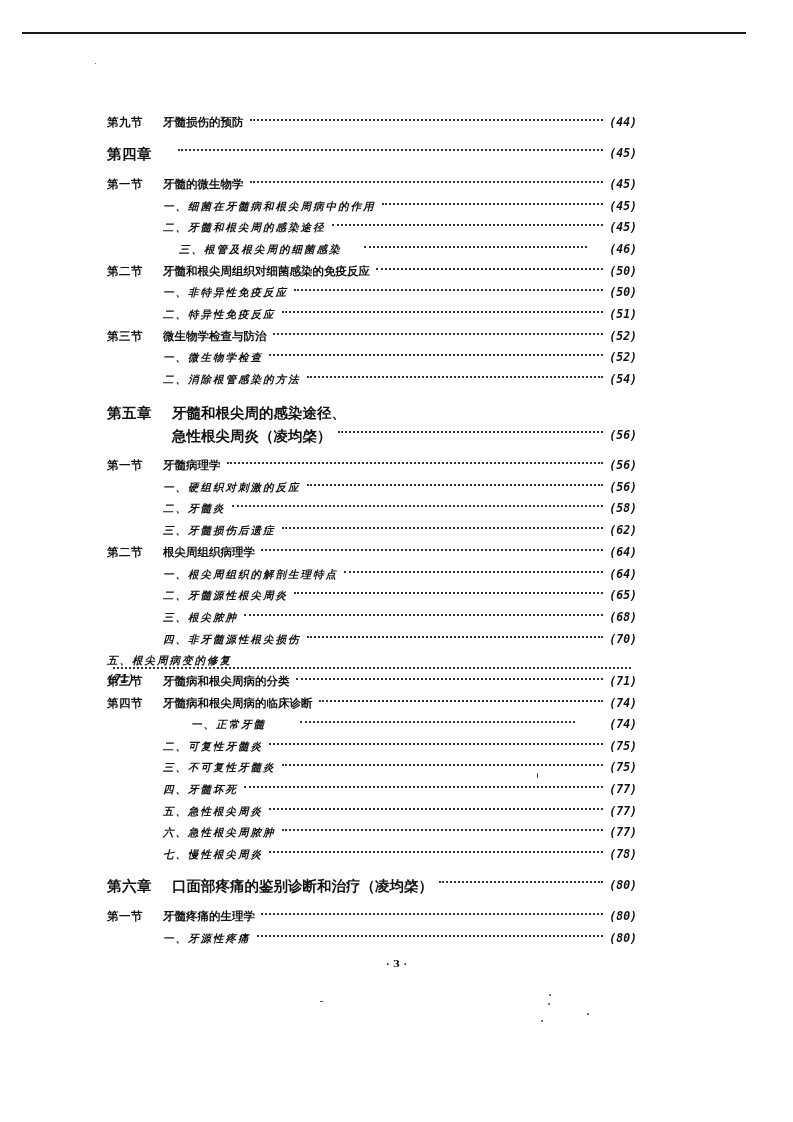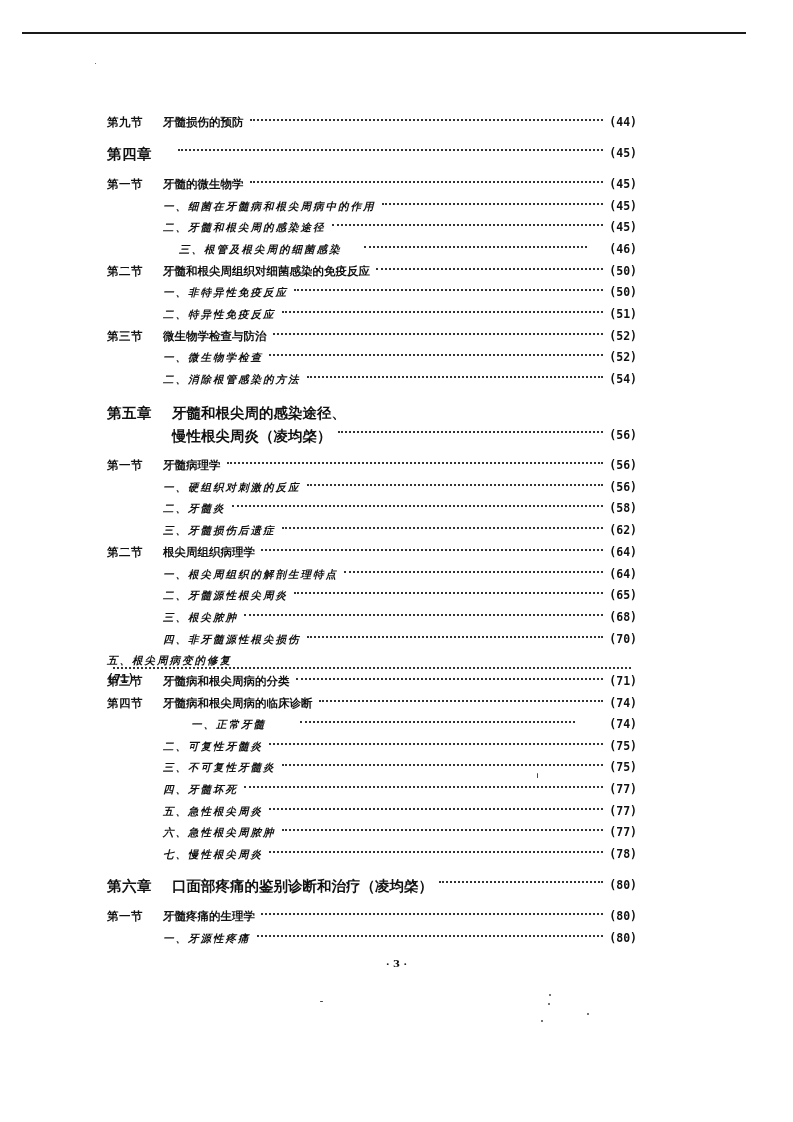--- a/index.html
+++ b/index.html
@@ -69,20 +69,21 @@
       overflow: hidden;
       margin: 0 6px 3px 6px;
       height: 4px;
       border-bottom: 2px dotted #333;
     }
     .row .page {
       flex: none;
       font-weight: bold;
       font-size: 11.5px;
       font-family: "DejaVu Sans Mono", "Liberation Mono", monospace;
+      font-style: italic;
     }
     .row .page::before { content: "("; }
     .row .page::after { content: ")"; }
     .footer-page {
       position: absolute;
       left: 0;
       width: 793px;
       top: 958px;
       text-align: center;
       font-size: 10px;
@@ -172,21 +173,21 @@
       <span class="title">二、消除根管感染的方法</span>
       <span class="leader"></span>
       <span class="page">54</span>
     </div>
     <div class="row chapter" style="top: 404px;">
       <span class="label-col">第五章</span>
       <span class="title">牙髓和根尖周的感染途径、</span>
     </div>
     <div class="row chapter" style="top: 427px;">
       <span class="label-col" style="width: 65px;"></span>
-      <span class="title">慢性根尖周炎（凌均棨）</span>
+      <span class="title">急性根尖周炎（凌均棨）</span>
       <span class="leader"></span>
       <span class="page">56</span>
     </div>
     <div class="row section" style="top: 458px;">
       <span class="label-col">第一节</span>
       <span class="title">牙髓病理学</span>
       <span class="leader"></span>
       <span class="page">56</span>
     </div>
     <div class="row sub" style="top: 480px;">

